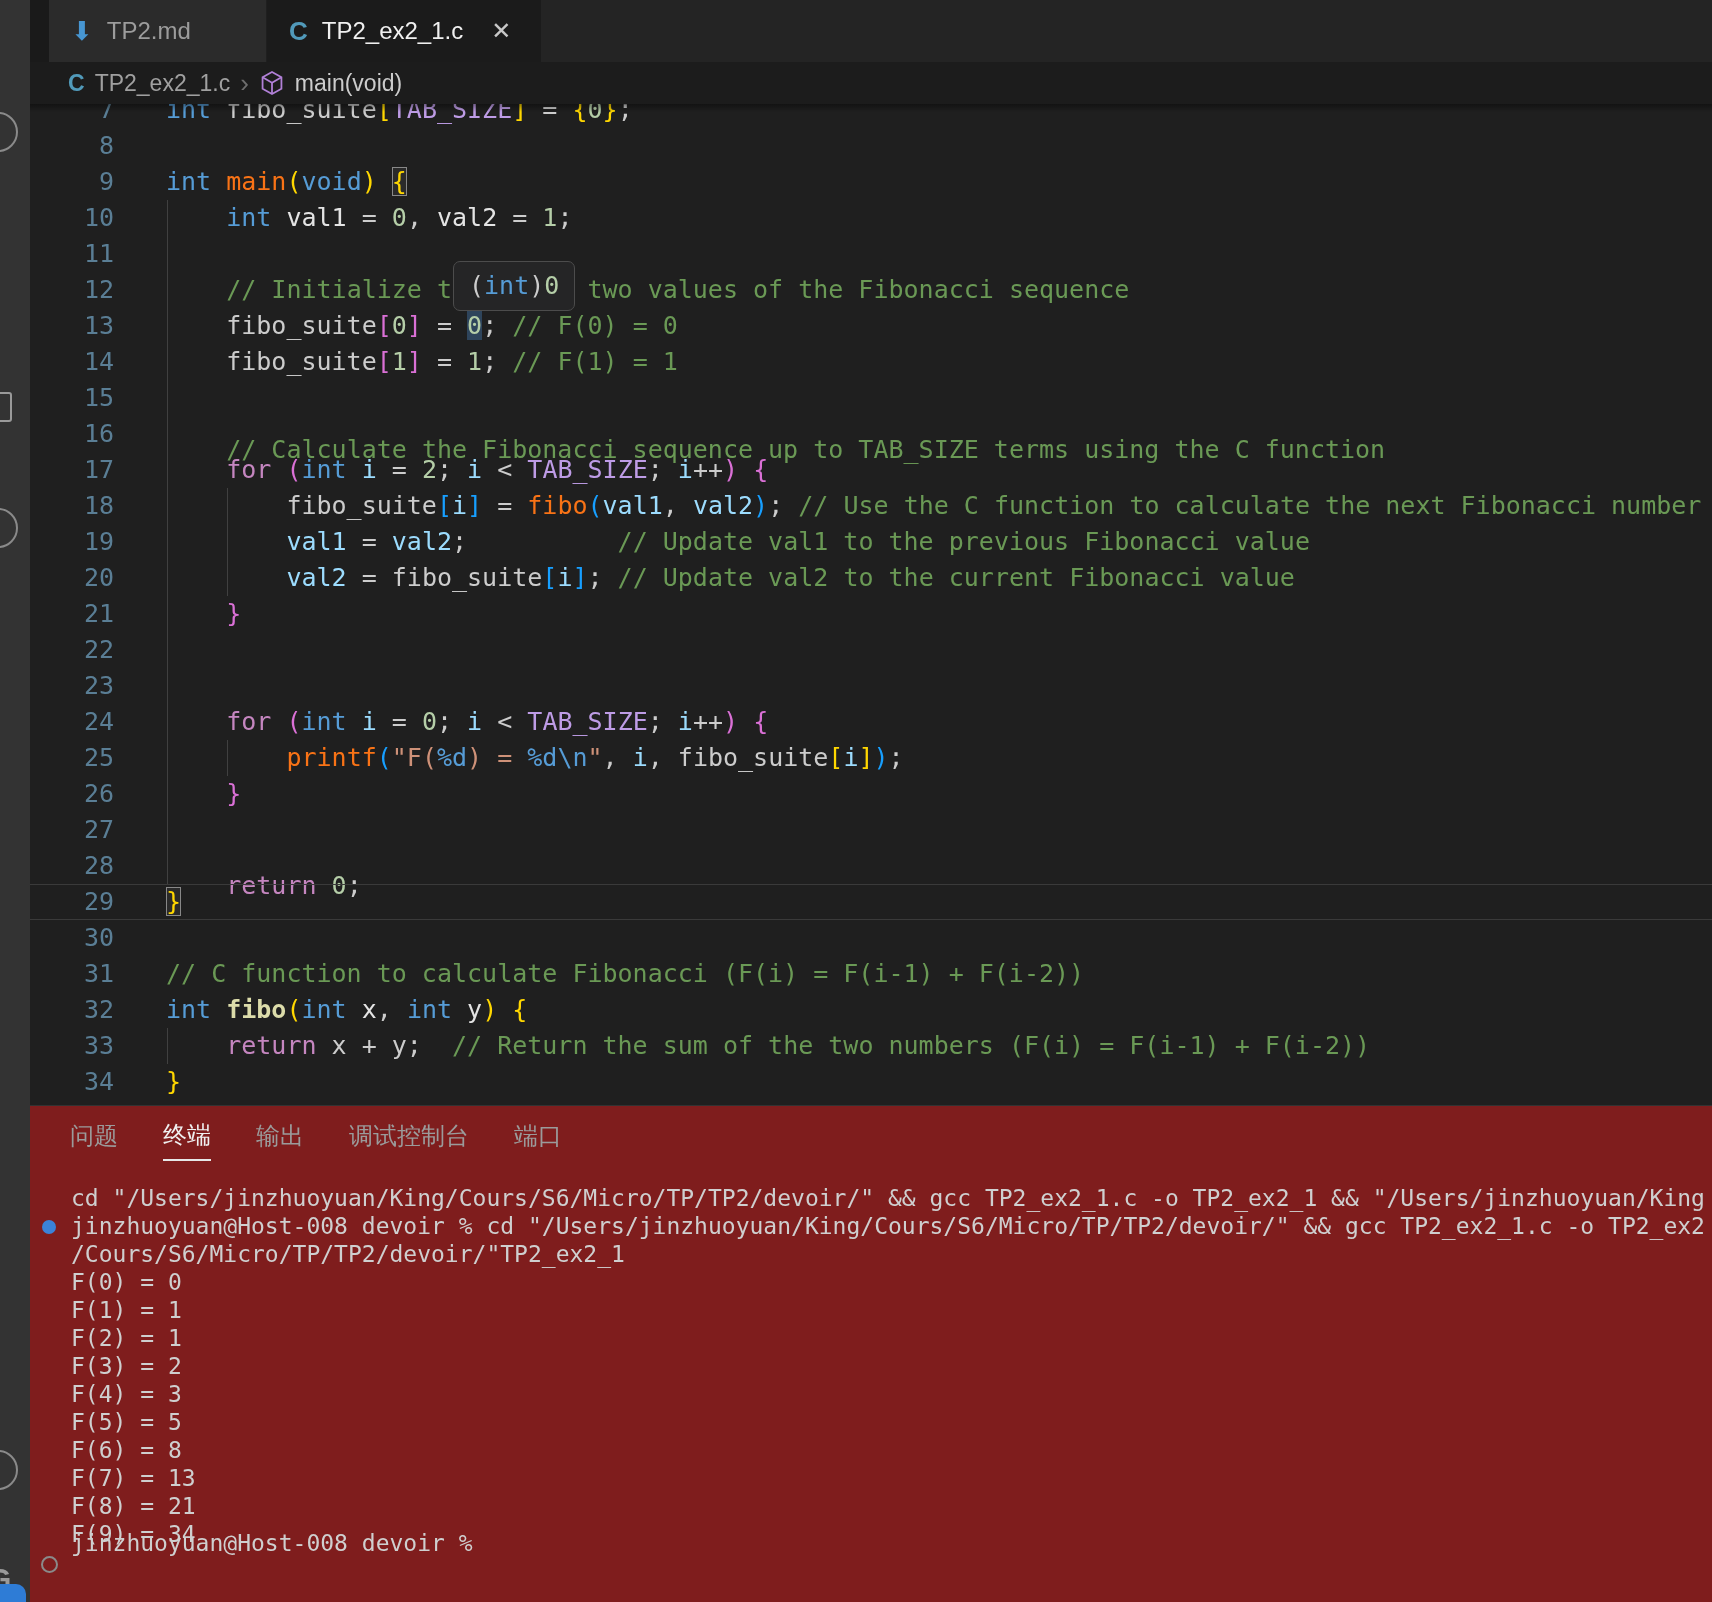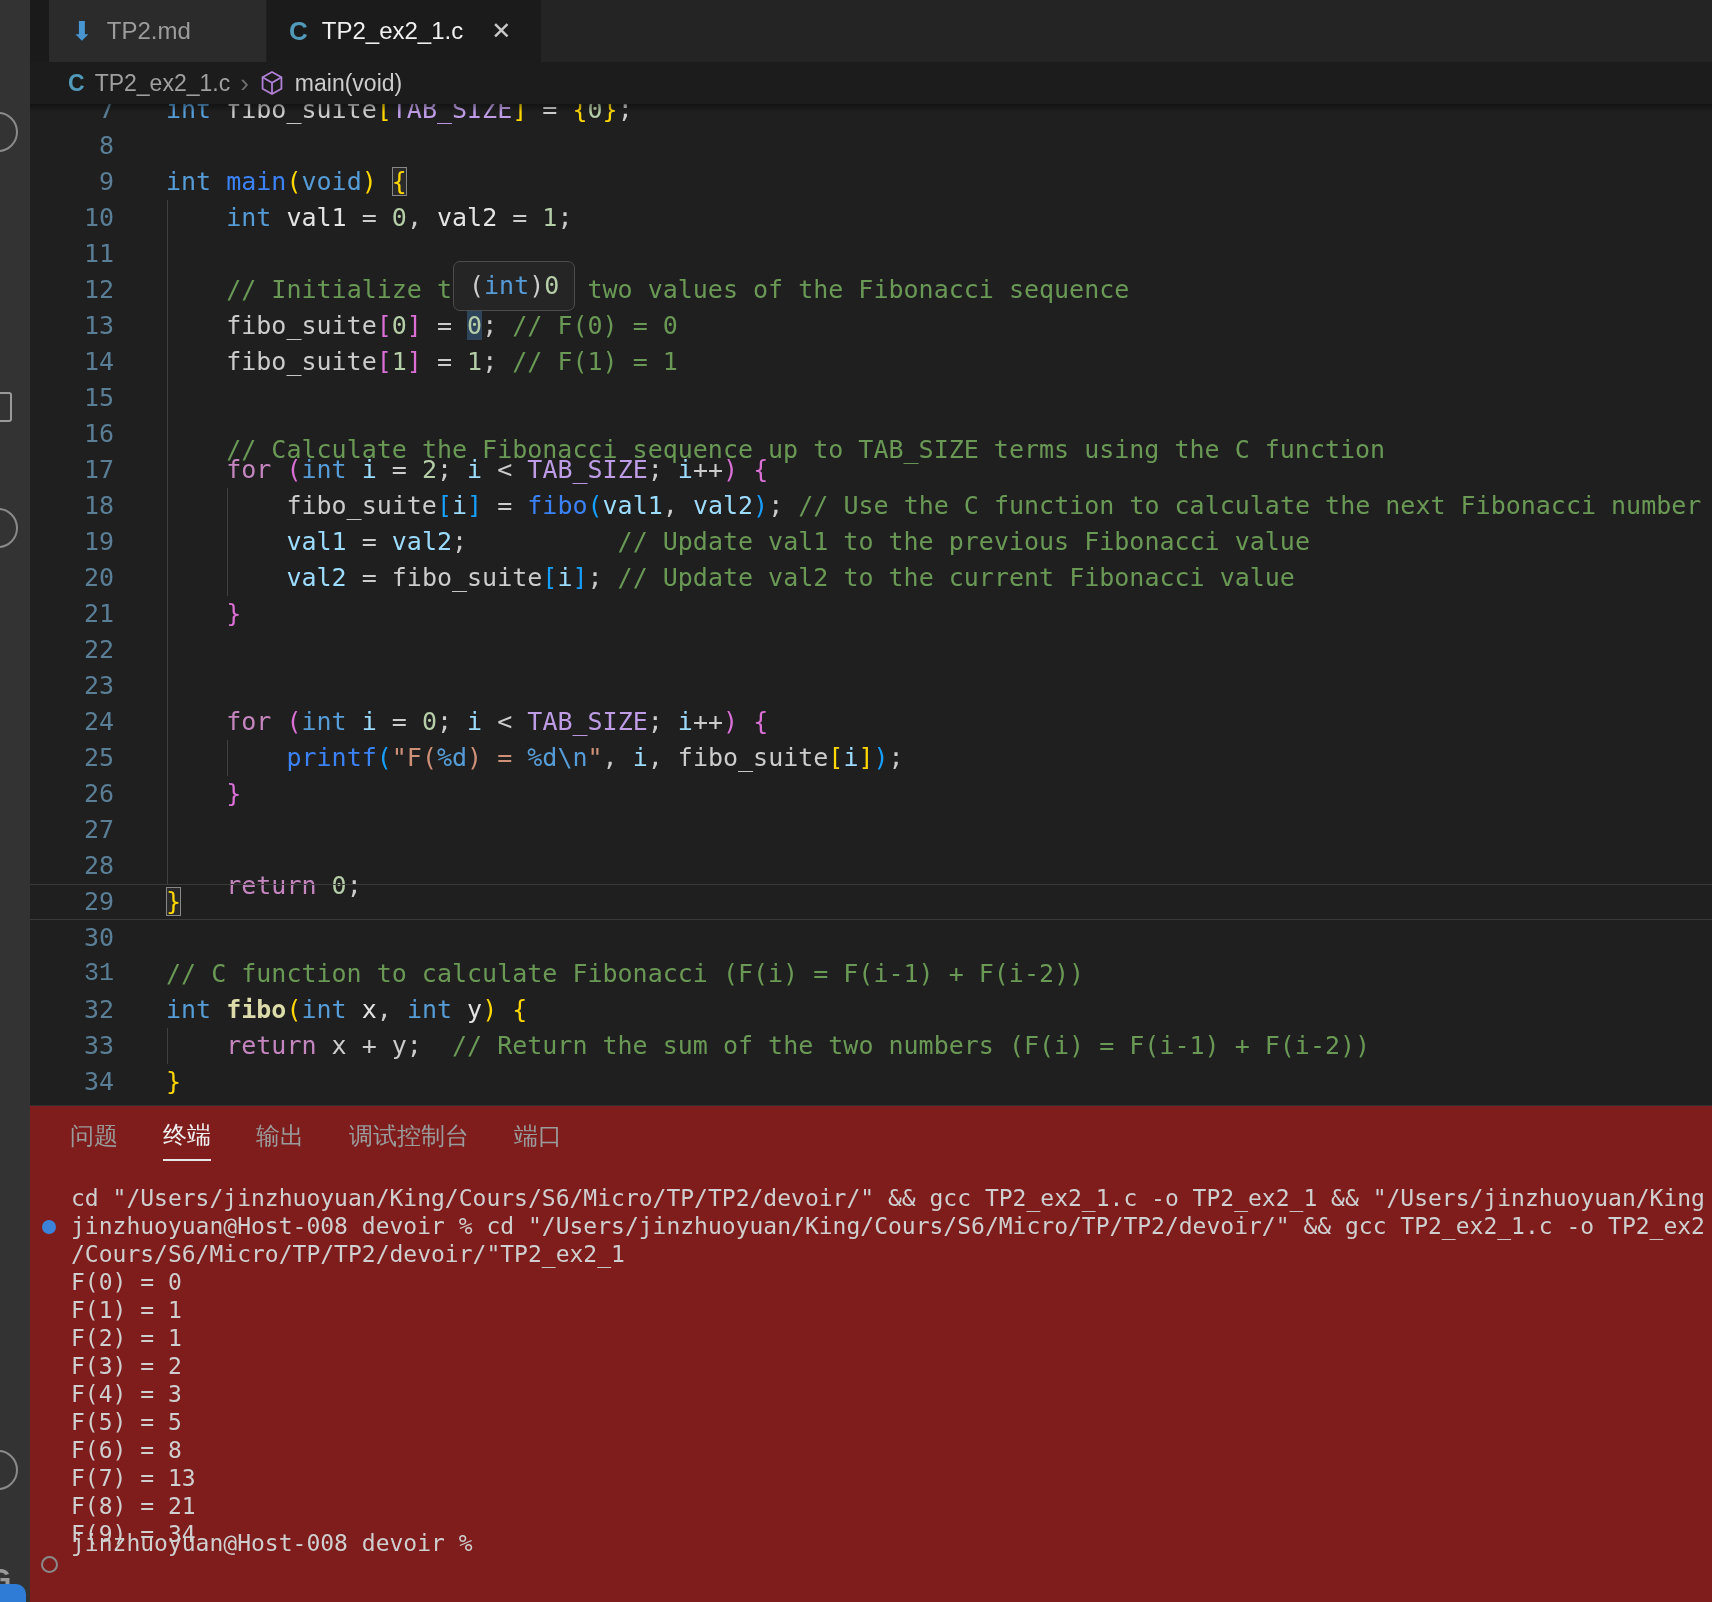--- a/index.html
+++ b/index.html
@@ -32,21 +32,21 @@
   .breadcrumb svg{display:block;}
   
   .code-area{position:absolute;left:0;top:104px;width:100%;height:1001px;overflow:hidden;background:#1f1f1f;}
   .code-area::before{content:'';position:absolute;left:0;top:0;right:0;height:8px;z-index:6;
                      background:linear-gradient(rgba(0,0,0,.4),transparent);}
   .guide{position:absolute;width:1px;background:#404040;}
   .cur-line{position:absolute;left:0;width:100%;height:36px;border-top:1px solid #3a3a3a;border-bottom:1px solid #3a3a3a;box-sizing:border-box;}
   .ln{position:absolute;left:0;width:84px;text-align:right;color:#5a7e95;
       font:25px/36px "DejaVu Sans Mono",monospace;}
   .code-row{position:absolute;left:136px;white-space:pre;font:25px/36px "DejaVu Sans Mono",monospace;color:#cccccc;}
-  .tk-kw{color:#569CD6}.tk-ctl{color:#C586C0}.tk-fn{color:#3b82f6}.tk-fnb{color:#DCDCAA;font-weight:bold}
+  .tk-kw{color:#569CD6}.tk-ctl{color:#C586C0}.tk-fn{color:#f97316}.tk-fnb{color:#DCDCAA;font-weight:bold}
   .tk-var{color:#9CDCFE}.tk-wh{color:#e4e4e4}.tk-pl{color:#cccccc}.tk-num{color:#B5CEA8}
   .tk-numh{color:#B5CEA8;background:rgba(58,98,140,.55);}
   .tk-com{color:#6A9955}.tk-str{color:#CE9178}.tk-fmt{color:#569CD6}.tk-mac{color:#BE9CE6}
   .tk-b1{color:#FFD700}.tk-b2{color:#DA70D6}.tk-b3{color:#179FFF}
   .tk-b1m{color:#FFD700;outline:1px solid #888;outline-offset:-1px;background:rgba(120,120,120,.12);}
   
   .tooltip{position:absolute;left:423px;top:157px;padding:10px 15px;background:#252526;border:1.5px solid #4c4c4c;
            border-radius:7px;font:25px/28px "DejaVu Sans Mono",monospace;z-index:20;}
   
   .panel{position:absolute;left:0;top:1105px;width:100%;height:497px;background:#7f1d1d;border-top:1px solid #323232;box-sizing:border-box;}
@@ -152,21 +152,21 @@
         <div class="code-row" style="top: 672px;"><span class="tk-pl">    </span><span class="tk-b2">}</span></div>
         <div class="ln" style="top: 708px;">27</div>
         <div class="code-row" style="top: 708px;"></div>
         <div class="ln" style="top: 744px;">28</div>
         <div class="code-row" style="top: 764px;"><span class="tk-pl">    </span><span class="tk-ctl">return</span><span class="tk-pl"> </span><span class="tk-num">0</span><span class="tk-pl">;</span></div>
         <div class="cur-line" style="top: 780px;"></div>
         <div class="ln" style="top: 780px;">29</div>
         <div class="code-row" style="top: 780px;"><span class="tk-b1m">}</span></div>
         <div class="ln" style="top: 816px;">30</div>
         <div class="code-row" style="top: 816px;"></div>
-        <div class="ln" style="top: 852px; font-family: Liberation Mono, monospace;">31</div>
+        <div class="ln" style="top: 852px;">31</div>
         <div class="code-row" style="top: 852px;"><span class="tk-com">// C function to calculate Fibonacci (F(i) = F(i-1) + F(i-2))</span></div>
         <div class="ln" style="top: 888px;">32</div>
         <div class="code-row" style="top: 888px;"><span class="tk-kw">int</span><span class="tk-pl"> </span><span class="tk-fnb">fibo</span><span class="tk-b1">(</span><span class="tk-kw">int</span><span class="tk-pl"> </span><span class="tk-wh">x</span><span class="tk-pl">, </span><span class="tk-kw">int</span><span class="tk-pl"> </span><span class="tk-wh">y</span><span class="tk-b1">)</span><span class="tk-pl"> </span><span class="tk-b1">{</span></div>
         <div class="ln" style="top: 924px;">33</div>
         <div class="code-row" style="top: 924px;"><span class="tk-pl">    </span><span class="tk-ctl">return</span><span class="tk-pl"> x + y;  </span><span class="tk-com">// Return the sum of the two numbers (F(i) = F(i-1) + F(i-2))</span></div>
         <div class="ln" style="top: 960px;">34</div>
         <div class="code-row" style="top: 960px;"><span class="tk-b1">}</span></div>
       </div>
 
     <div class="panel">

